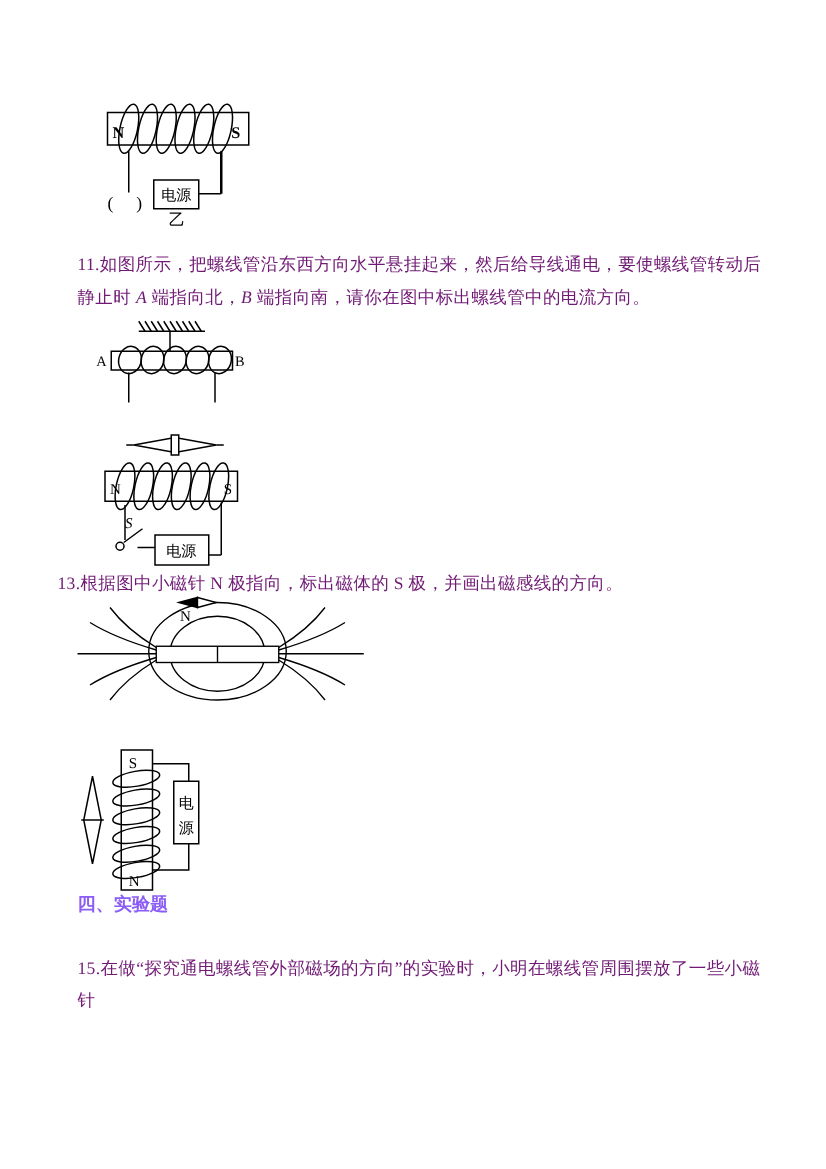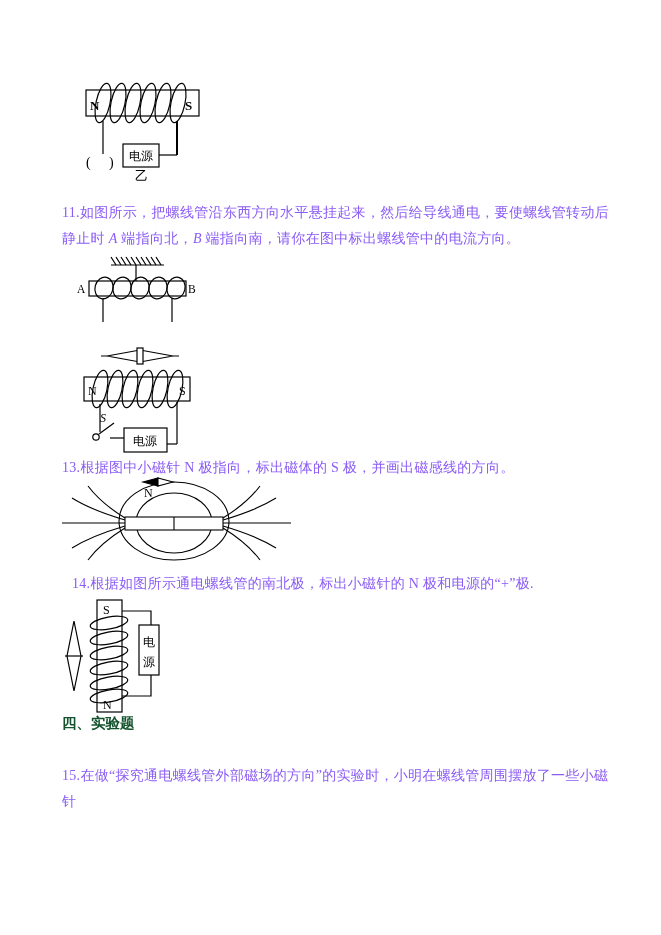--- a/index.html
+++ b/index.html
@@ -10,29 +10,29 @@
     color:#000;
     font-family:"Liberation Serif","DejaVu Serif",serif;
     overflow:hidden;
   }
   .q{
     position:absolute;
     margin:0;
     font-size:14px;
     line-height:26px;
     letter-spacing:.3px;
-    color:#8b5cf6;
+    color:#701a75;
   }
   .q .var{font-style:italic;font-family:"Liberation Serif",serif;}
   .heading{
     position:absolute;
     margin:0;
     font-size:14.5px;
     font-weight:bold;
-    color:#14532d;
+    color:#8b5cf6;
   }
   svg.diagram{position:absolute;overflow:visible;}
   svg.diagram text{
     font-family:"Liberation Serif","DejaVu Serif",serif;
     fill:#000;
   }
   .pole{font-size:12px;}
   .pole-b{font-size:13px;font-weight:bold;}
   .small-lbl{font-size:11.5px;}
   .cjk{font-size:12px;}
@@ -121,21 +121,21 @@
       <rect x="124" y="428" width="43" height="24" fill="#fff"></rect>
       <path d="M167,444 H177"></path>
       <path d="M177,444 V402"></path>
     </g>
     <text class="pole" x="88" y="395">N</text>
     <text class="pole" x="179" y="395">S</text>
     <text class="sw" x="100" y="422">S</text>
     <text class="cjk" x="133" y="445">电源</text>
   </svg>
 
-  <p class="q" style="left:62px;top:455px;width:552px;">13.根据图中小磁针 N 极指向，标出磁体的 S 极，并画出磁感线的方向。</p>
+  <p class="q" style="left:46px;top:455px;width:552px;">13.根据图中小磁针 N 极指向，标出磁体的 S 极，并画出磁感线的方向。</p>
 
   <svg class="diagram" style="left:55px;top:474px;" width="245" height="96" viewBox="55 474 245 96">
     <g stroke="#000" fill="none" stroke-width="1.1">
       <ellipse cx="174" cy="521" rx="55" ry="39"></ellipse>
       <ellipse cx="174" cy="523" rx="38" ry="30"></ellipse>
       <g>
         <path d="M62,523 H125"></path>
         <path d="M125,518 C112,510 97,498 88,486"></path>
         <path d="M125,520 C108,515 88,508 72,498"></path>
         <path d="M125,526 C108,531 88,538 72,548"></path>
@@ -151,21 +151,20 @@
       <rect x="125" y="517" width="98" height="13" fill="#fff"></rect>
       <path d="M174,517 V530"></path>
       <g>
         <polygon points="143,482 158,478 158,486" fill="#000"></polygon>
         <polygon points="158,478 173,482 158,486" fill="#fff"></polygon>
       </g>
     </g>
     <text class="pole" x="144" y="497">N</text>
   </svg>
 
-  <p class="q" style="left:72px;top:571px;width:545px;">14.根据如图所示通电螺线管的南北极，标出小磁针的 N 极和电源的“+”极.</p>
 
   <svg class="diagram" style="left:58px;top:595px;" width="135" height="124" viewBox="58 595 135 124">
     <g stroke="#000" fill="none" stroke-width="1.2">
       <rect x="97" y="600" width="25" height="112" fill="#fff"></rect>
       <g>
         <ellipse cx="109" cy="623" rx="19" ry="6" transform="rotate(-10 109 623)"></ellipse>
         <ellipse cx="109" cy="638" rx="19" ry="6" transform="rotate(-10 109 638)"></ellipse>
         <ellipse cx="109" cy="653" rx="19" ry="6" transform="rotate(-10 109 653)"></ellipse>
         <ellipse cx="109" cy="668" rx="19" ry="6" transform="rotate(-10 109 668)"></ellipse>
         <ellipse cx="109" cy="683" rx="19" ry="6" transform="rotate(-10 109 683)"></ellipse>

